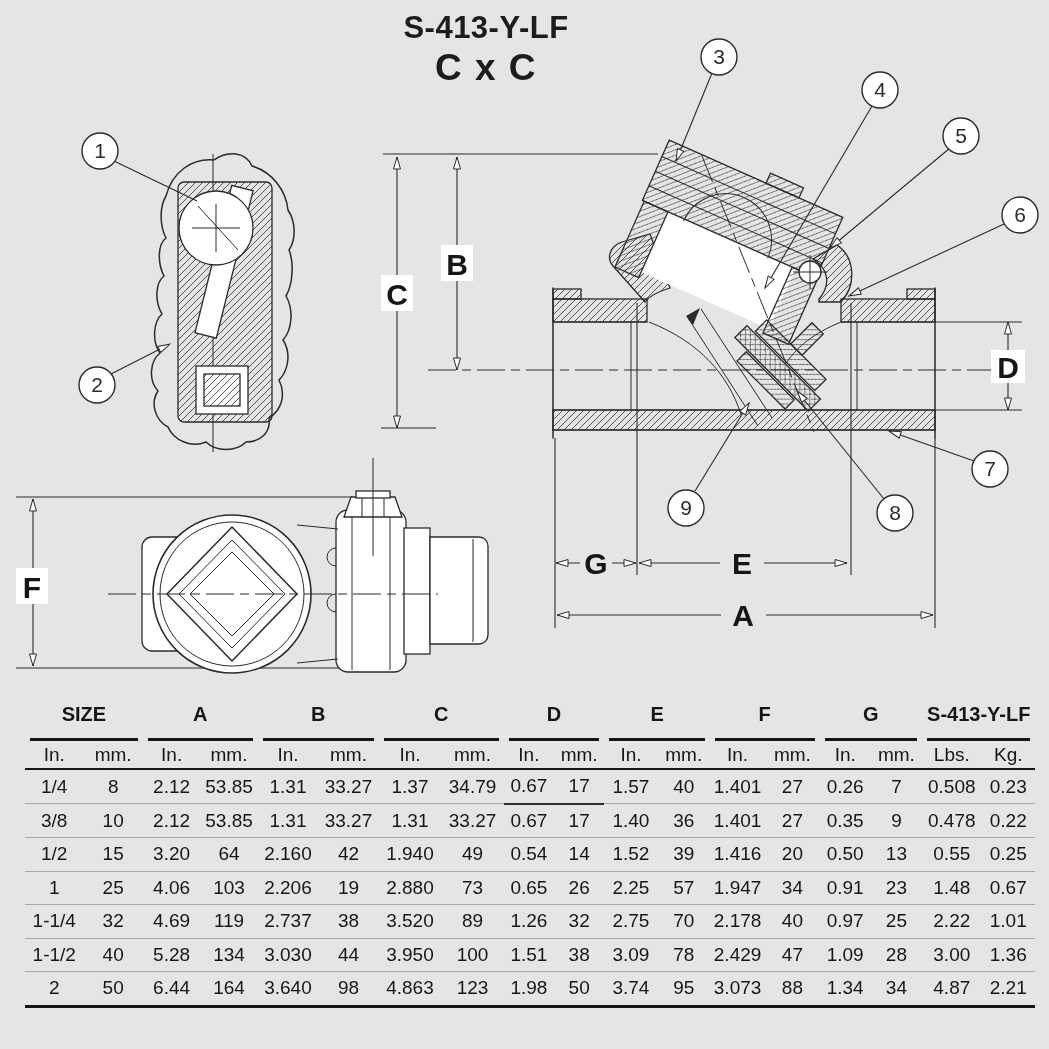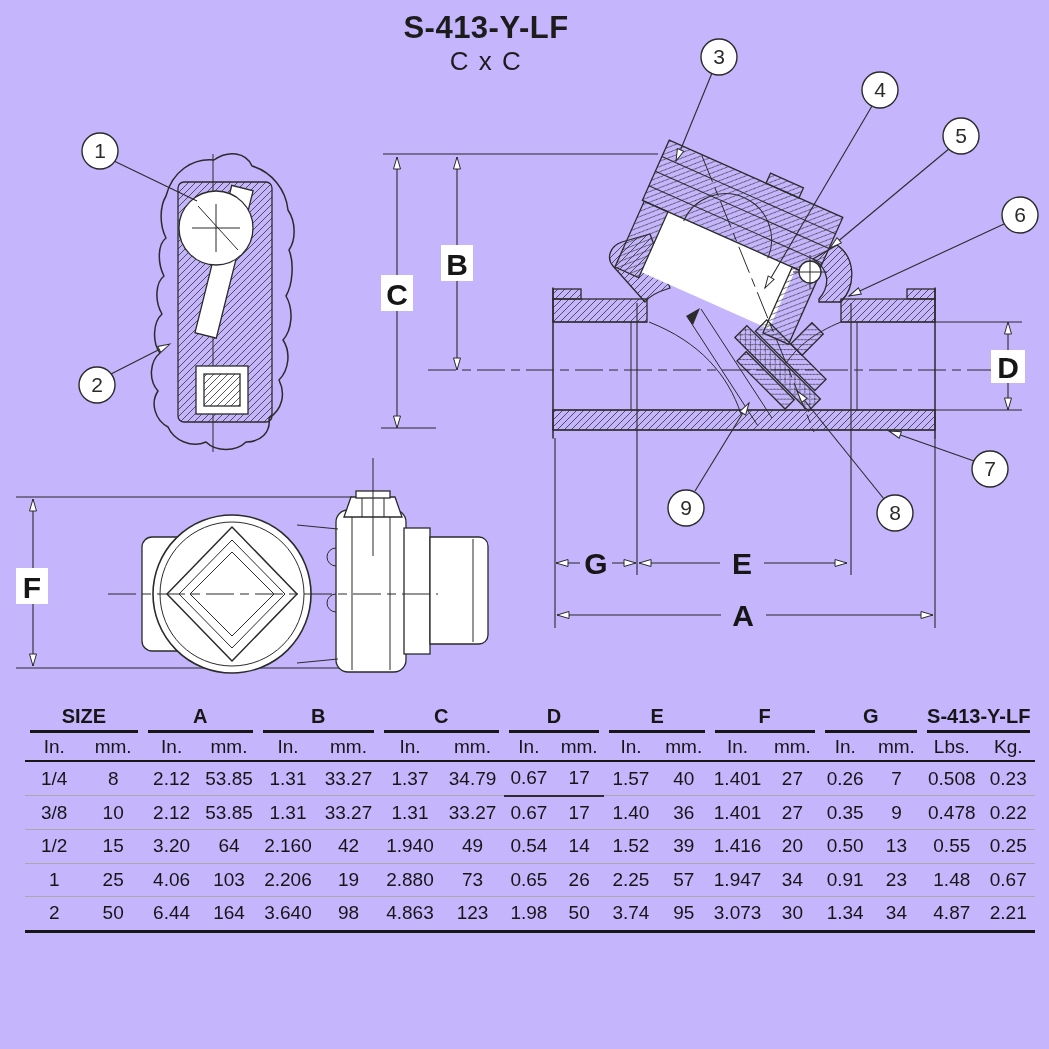--- a/index.html
+++ b/index.html
@@ -1,20 +1,20 @@
 <!DOCTYPE html>
 <html><head>
 <meta charset="utf-8">
 <style>
   html,body{margin:0;padding:0;background:#fff;}
-  .stage{position:relative;width:1049px;height:1049px;background:#c4b5fd;overflow:hidden;
+  .stage{position:relative;width:1049px;height:1049px;background:#e5e5e5;overflow:hidden;
          font-family:"Liberation Sans","DejaVu Sans",sans-serif;}
   .title-block{position:absolute;left:346px;top:10px;width:280px;text-align:center;color:#1c1c1c;}
   .title{font-weight:bold;font-size:31px;line-height:1.15;letter-spacing:.5px;font-stretch:condensed;}
-  .subtitle{font-weight:400;font-size:26px;line-height:1.2;letter-spacing:1.5px;font-stretch:condensed;}
+  .subtitle{font-weight:700;font-size:37px;line-height:1.2;letter-spacing:1.5px;font-stretch:condensed;}
   svg.draw{position:absolute;left:0;top:0;}
   
   .ln{fill:none;stroke:#2b2b2b;stroke-width:1.5;stroke-linejoin:round;stroke-linecap:round}
   .tn{fill:none;stroke:#2b2b2b;stroke-width:1}
   .dm{fill:none;stroke:#2b2b2b;stroke-width:1.1}
   .cl{fill:none;stroke:#2b2b2b;stroke-width:1.1}
   .ar{fill:#fff;stroke:#2b2b2b;stroke-width:1;stroke-linejoin:miter}
   .la{fill:#fff;stroke:#2b2b2b;stroke-width:1;stroke-linejoin:miter}
   .wf{fill:#fff;stroke:none}
   .wfs{fill:#fff;stroke:#2b2b2b;stroke-width:1.3}
@@ -23,21 +23,21 @@
   .hx{fill:url(#hxx);stroke:#2b2b2b;stroke-width:1.3}
   .ccl{fill:#fff;stroke:#2b2b2b;stroke-width:1.4}
   .dash{stroke-dasharray:28 6 9 6}
   .dlab{font:bold 30px "Liberation Sans",sans-serif;fill:#161616;text-anchor:middle}
   .cnum{font:400 21px "Liberation Sans",sans-serif;fill:#2b2b2b;text-anchor:middle}
   
   table.spec{position:absolute;left:25px;top:703px;width:1010px;border-collapse:collapse;
              table-layout:fixed;color:#161616;font-stretch:condensed;}
   .spec th,.spec td{padding:0;text-align:center;white-space:nowrap;}
   .spec .gh{height:30px;font-size:20px;font-weight:bold;vertical-align:bottom;}
-  .spec .gh .gl{border-bottom:3.5px solid #161616;padding-bottom:2px;margin:0 5px;}
+  .spec .gh .gl{border-bottom:3.5px solid #161616;padding-bottom:12px;margin:0 5px;}
   .spec .subrow th{height:27px;font-size:19px;font-weight:normal;border-bottom:2.5px solid #161616;}
   .spec tbody td{height:32.5px;font-size:19px;border-bottom:1px solid #a9a9a9;}
   .spec tbody tr:last-child td{border-bottom:3px solid #161616;}
   .spec tbody td.du{border-bottom:2.4px solid #2d2d2d;}
 </style>
 </head>
 <body>
 
 <div class="stage">
 
@@ -398,34 +398,74 @@
           <td>2.25</td>
           <td>57</td>
           <td>1.947</td>
           <td>34</td>
           <td>0.91</td>
           <td>23</td>
           <td>1.48</td>
           <td>0.67</td>
         </tr>
         <tr>
+          <td>1-1/4</td>
+          <td>32</td>
+          <td>4.69</td>
+          <td>119</td>
+          <td>2.737</td>
+          <td>38</td>
+          <td>3.520</td>
+          <td>89</td>
+          <td>1.26</td>
+          <td>32</td>
+          <td>2.75</td>
+          <td>70</td>
+          <td>2.178</td>
+          <td>40</td>
+          <td>0.97</td>
+          <td>25</td>
+          <td>2.22</td>
+          <td>1.01</td>
+        </tr>
+        <tr>
+          <td>1-1/2</td>
+          <td>40</td>
+          <td>5.28</td>
+          <td>134</td>
+          <td>3.030</td>
+          <td>44</td>
+          <td>3.950</td>
+          <td>100</td>
+          <td>1.51</td>
+          <td>38</td>
+          <td>3.09</td>
+          <td>78</td>
+          <td>2.429</td>
+          <td>47</td>
+          <td>1.09</td>
+          <td>28</td>
+          <td>3.00</td>
+          <td>1.36</td>
+        </tr>
+        <tr>
           <td>2</td>
           <td>50</td>
           <td>6.44</td>
           <td>164</td>
           <td>3.640</td>
           <td>98</td>
           <td>4.863</td>
           <td>123</td>
           <td>1.98</td>
           <td>50</td>
           <td>3.74</td>
           <td>95</td>
           <td>3.073</td>
-          <td>30</td>
+          <td>88</td>
           <td>1.34</td>
           <td>34</td>
           <td>4.87</td>
           <td>2.21</td>
         </tr>
       </tbody>
     </table>
 </div>
 
 </body></html>

